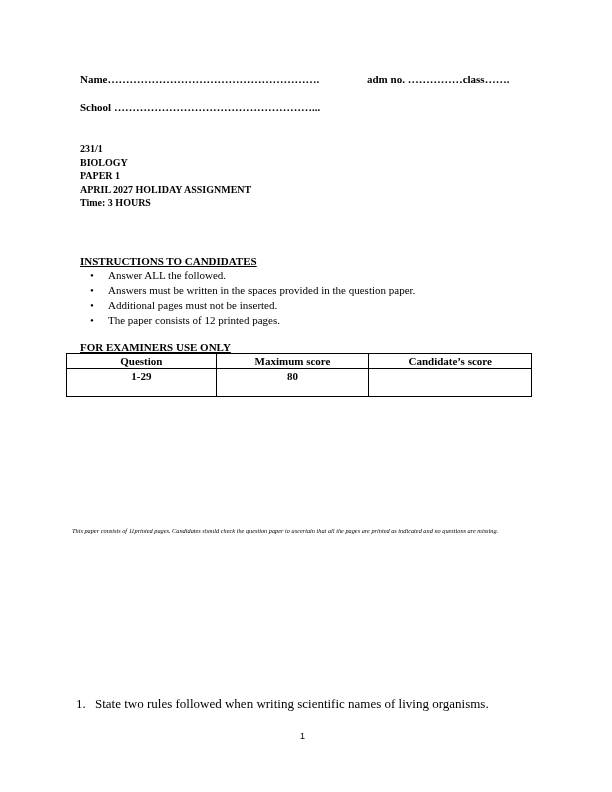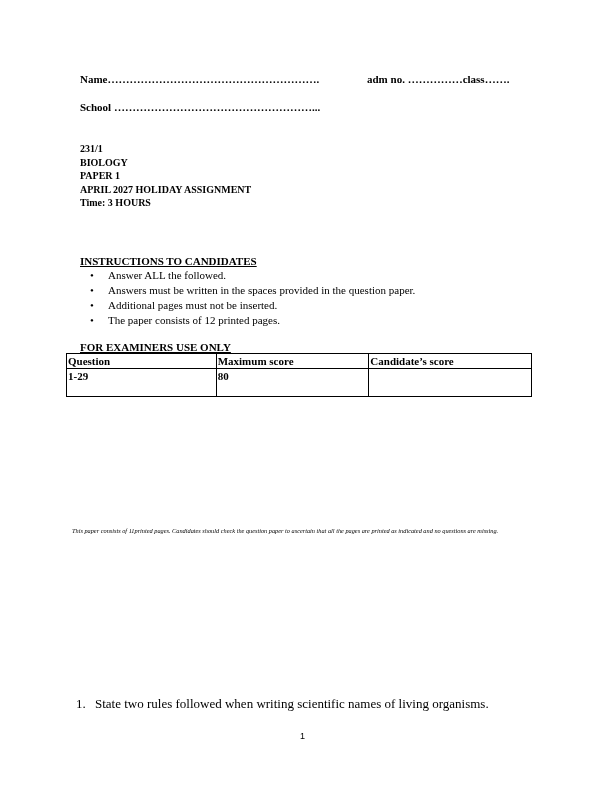--- a/index.html
+++ b/index.html
@@ -47,21 +47,21 @@
       left: 66px;
       top: 353px;
       width: 466px;
       border-collapse: collapse;
       font-size: 11px;
       font-weight: bold;
     }
     table.exam td, table.exam th {
       border: 1px solid #000;
       padding: 0 1px;
-      text-align: left;
+      text-align: center;
       vertical-align: top;
       font-weight: bold;
     }
     table.exam th { height: 14px; line-height: 14px; }
     table.exam td { height: 27px; line-height: 14px; margin-top: 44px; }
 
     .footnote {
       position: absolute;
       left: 72px;
       top: 527px;

